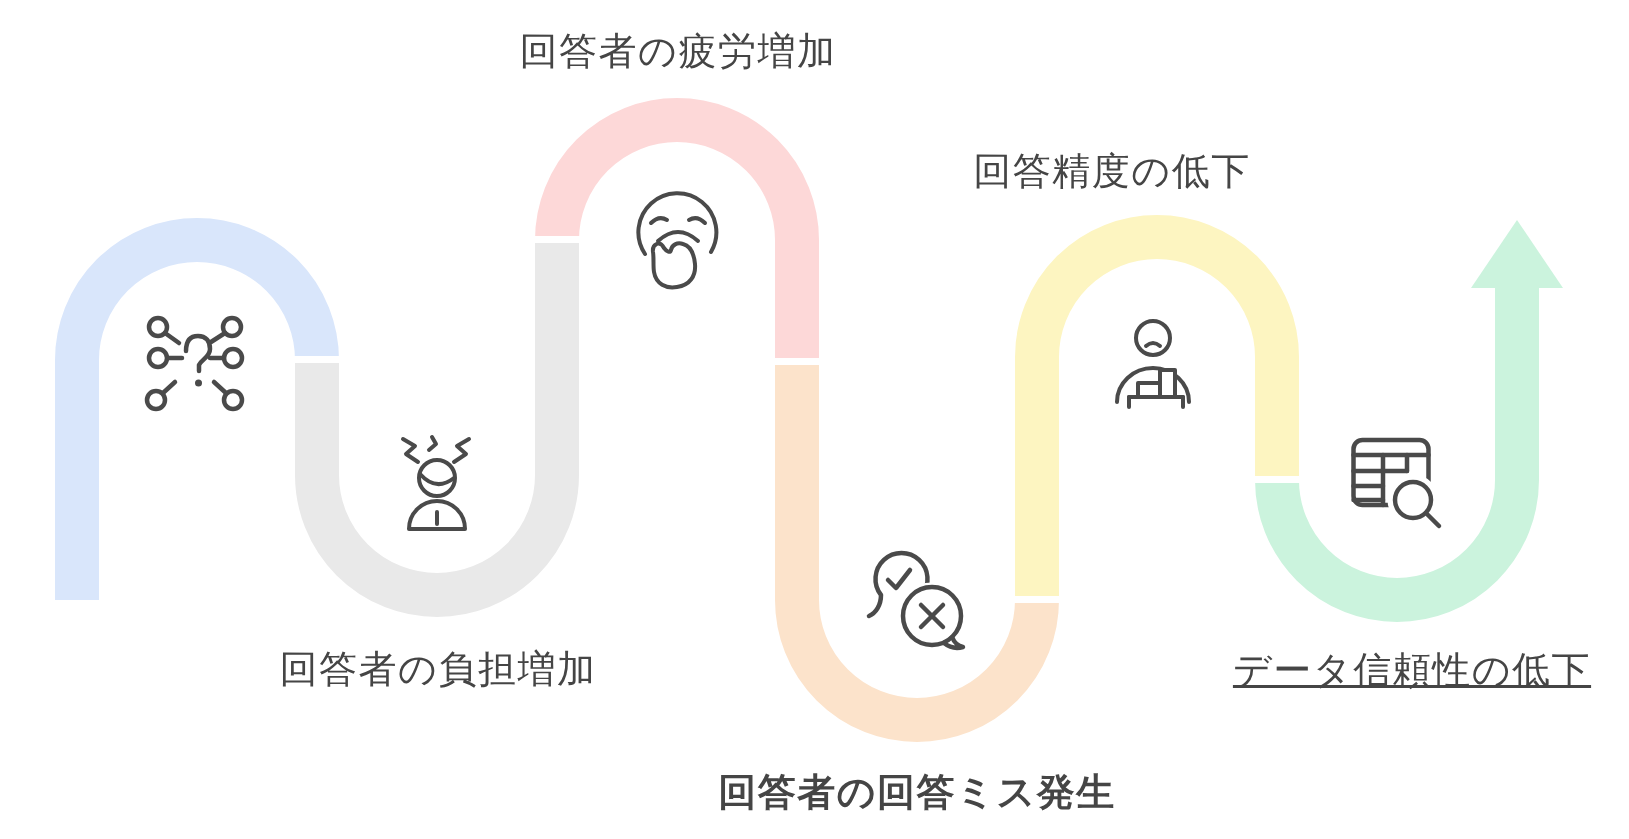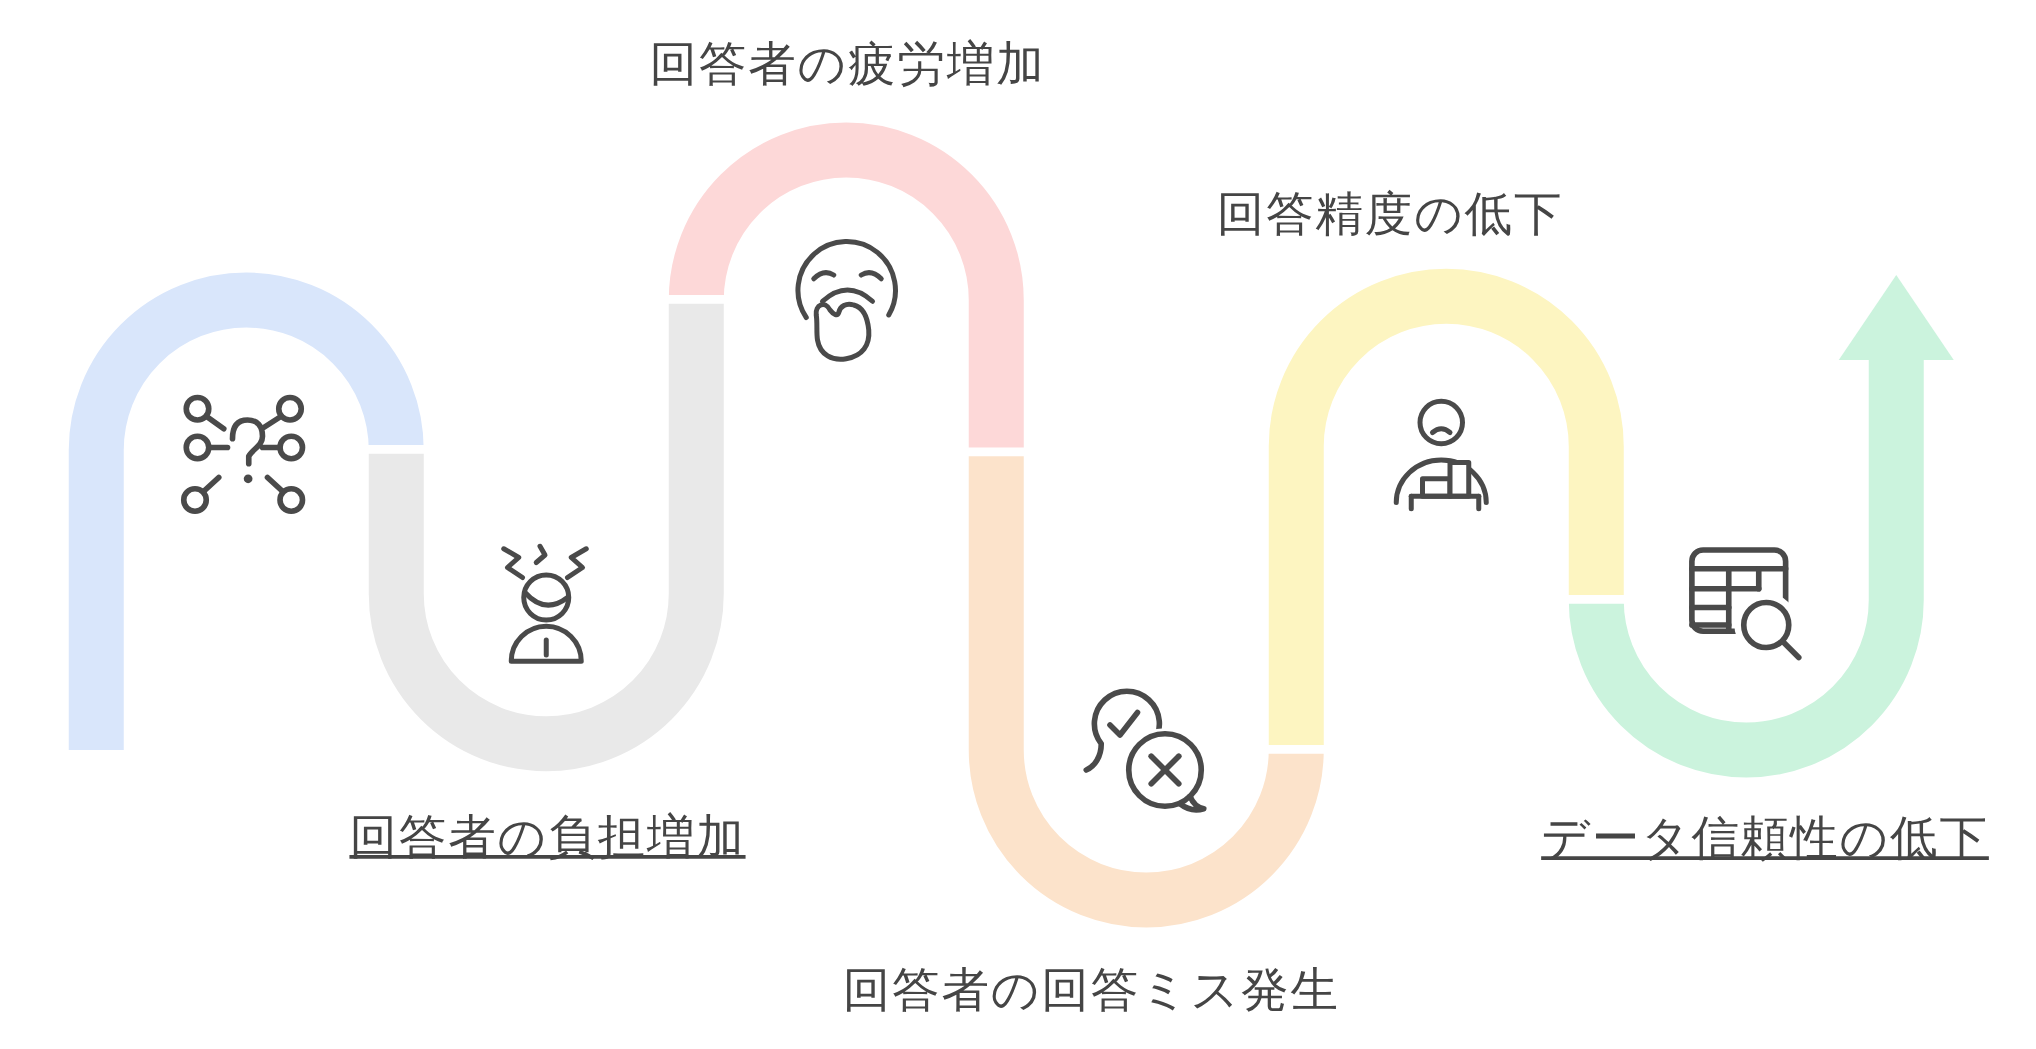--- a/index.html
+++ b/index.html
@@ -115,19 +115,19 @@
       <path d="M 57 19 L 57 35"></path>
       <path d="M 3.5 35 L 57 35"></path>
       <path d="M 3.5 50 L 33 50"></path>
       <path d="M 3.5 64 L 33 64"></path>
       <circle cx="63" cy="64" r="20" stroke="#ffffff" stroke-width="11" fill="#ffffff"></circle>
       <circle cx="63" cy="64" r="18" fill="#ffffff"></circle>
       <path d="M 76 77 L 89 90"></path>
     </svg>
   </div>
 
-  <div class="step-label" style="left:438px;top:649px;text-decoration:underline;">回答者の負担増加</div>
+  <div class="step-label" style="left:438px;top:649px;">回答者の負担増加</div>
   <div class="step-label" style="left:678px;top:31px;">回答者の疲労増加</div>
-  <div class="step-label" style="left:873px;top:772px;">回答者の回答ミス発生</div>
+  <div class="step-label" style="left:917px;top:772px;font-weight:bold;">回答者の回答ミス発生</div>
   <div class="step-label" style="left:1112px;top:151px;">回答精度の低下</div>
   <div class="step-label" style="left:1412px;top:650px;text-decoration:underline;">データ信頼性の低下</div>
 
 </div>
 
 </body></html>

